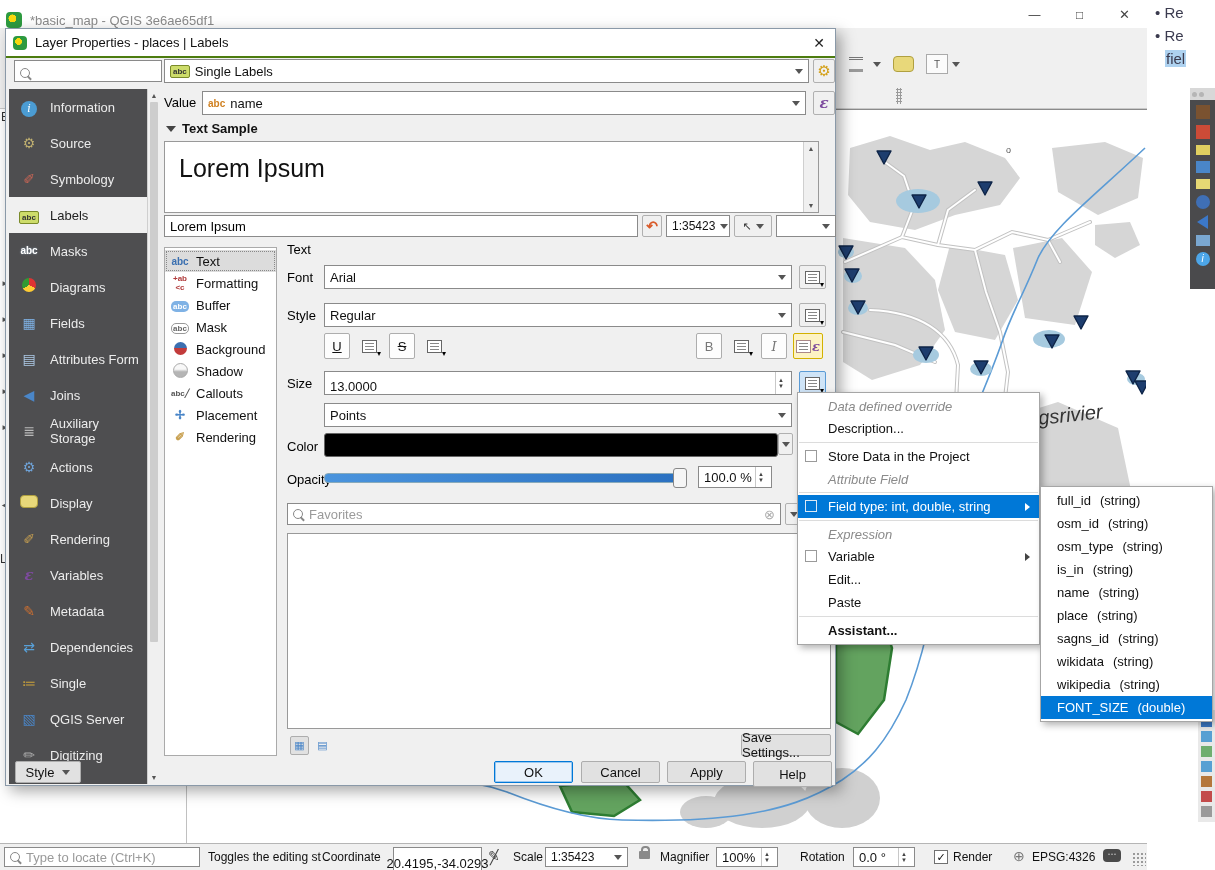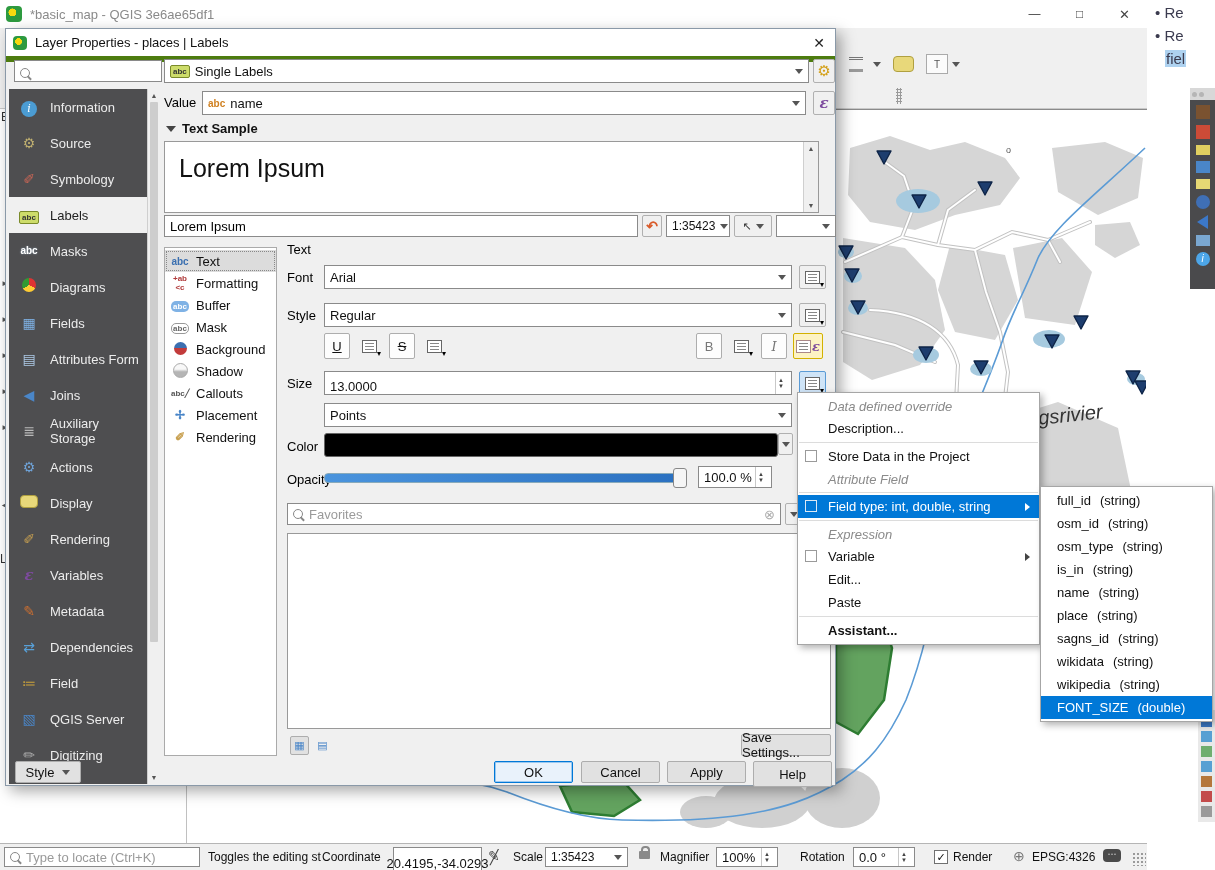--- a/index.html
+++ b/index.html
@@ -86,21 +86,21 @@
     <span style="width:11px;height:11px;background:#6fae6f"></span>
     <span style="width:11px;height:11px;background:#57a0d3"></span>
     <span style="width:11px;height:11px;background:#b5773b"></span>
     <span style="width:11px;height:11px;background:#c34b4b"></span>
     <span style="width:11px;height:11px;background:#9a9a9a"></span>
   </div>
 </div>
 
 <div class="abs" style="left:0;top:0;width:1147px;height:870px;background:#f0f0f0;border-right:1px solid #8a8a8a;box-sizing:border-box">
 
-  <div class="abs" style="left:0;top:0;width:1147px;height:28px;background:#fff;display:flex;align-items:center">
+  <div class="abs" style="left:0;top:0;width:1147px;height:28px;background:#fff;display:flex;align-items:flex-end">
     <span class="qlogo" style="margin-left:6px"></span>
     <span style="margin-left:8px;color:#8a8a8a;font-size:13px">*basic_map - QGIS 3e6ae65df1</span>
     <span style="margin-left:auto;display:flex">
       <span class="wctl" style="font-size:12px">—</span>
       <span class="wctl" style="font-size:12px">□</span>
       <span class="wctl" style="font-size:13px">✕</span>
     </span>
   </div>
 
   <div class="abs" style="left:0;top:28px;width:1147px;height:81px;background:#f0f0f0;border-bottom:1px solid #c9c9c9;box-sizing:border-box">
@@ -225,21 +225,21 @@
   </div>
 
   <div class="abs" style="left:1px;top:110px;font-size:12px;color:#333">Br</div>
   <div class="abs" style="left:0;top:552px;font-size:12px;color:#333">La</div>
   <div class="abs" style="left:1px;top:266px;font-size:8px;color:#555;line-height:36px">►<br>►<br>►<br>►<br>►</div>
   <div class="abs" style="left:0;top:500px;font-size:9px;color:#555">◄</div>
 </div>
 
 <div class="abs" style="left:5px;top:28px;width:831px;height:758px;background:#f0f0f0;border:1px solid #8a99a8;box-shadow:5px 5px 14px rgba(0,0,0,.35);z-index:10;box-sizing:border-box">
   
-  <div class="abs" style="left:0;top:0;width:829px;height:27px;background:#fff;display:flex;align-items:center;border-bottom:6px solid #4d7c0f">
+  <div class="abs" style="left:0;top:0;width:829px;height:27px;background:#fff;display:flex;align-items:center;border-bottom:2px solid #4d7c0f">
     <span class="qlogo" style="margin-left:7px;width:14px;height:14px"></span>
     <span style="margin-left:8px">Layer Properties - places | Labels</span>
     <span style="margin-left:auto;margin-right:10px;font-size:14px;color:#222">✕</span>
   </div>
   
   <input class="input abs" style="left: 8px; top: 31px; width: 148px; height: 22px; padding-left: 22px;">
   <span class="srchglyph abs" style="left:14px;top:37px"></span>
   
   <div class="abs" style="left:3px;top:60px;width:138px;height:695px;background:#4e4e50;overflow:hidden">
     <div class="sbitem">
@@ -301,21 +301,21 @@
     <div class="sbitem">
         <span class="sbico" style="color:#d07030">✎</span>
         <span>Metadata</span>
       </div>
     <div class="sbitem">
         <span class="sbico" style="color:#58a0d8">⇄</span>
         <span>Dependencies</span>
       </div>
     <div class="sbitem">
         <span class="sbico" style="color:#caa23a">≔</span>
-        <span>Field</span>
+        <span>Single</span>
       </div>
     <div class="sbitem">
         <span class="sbico" style="color:#4a86c8">▧</span>
         <span>QGIS Server</span>
       </div>
     <div class="sbitem">
         <span class="sbico" style="color:#aaa">✏</span>
         <span>Digitizing</span>
       </div>
     <div class="sbitem">

